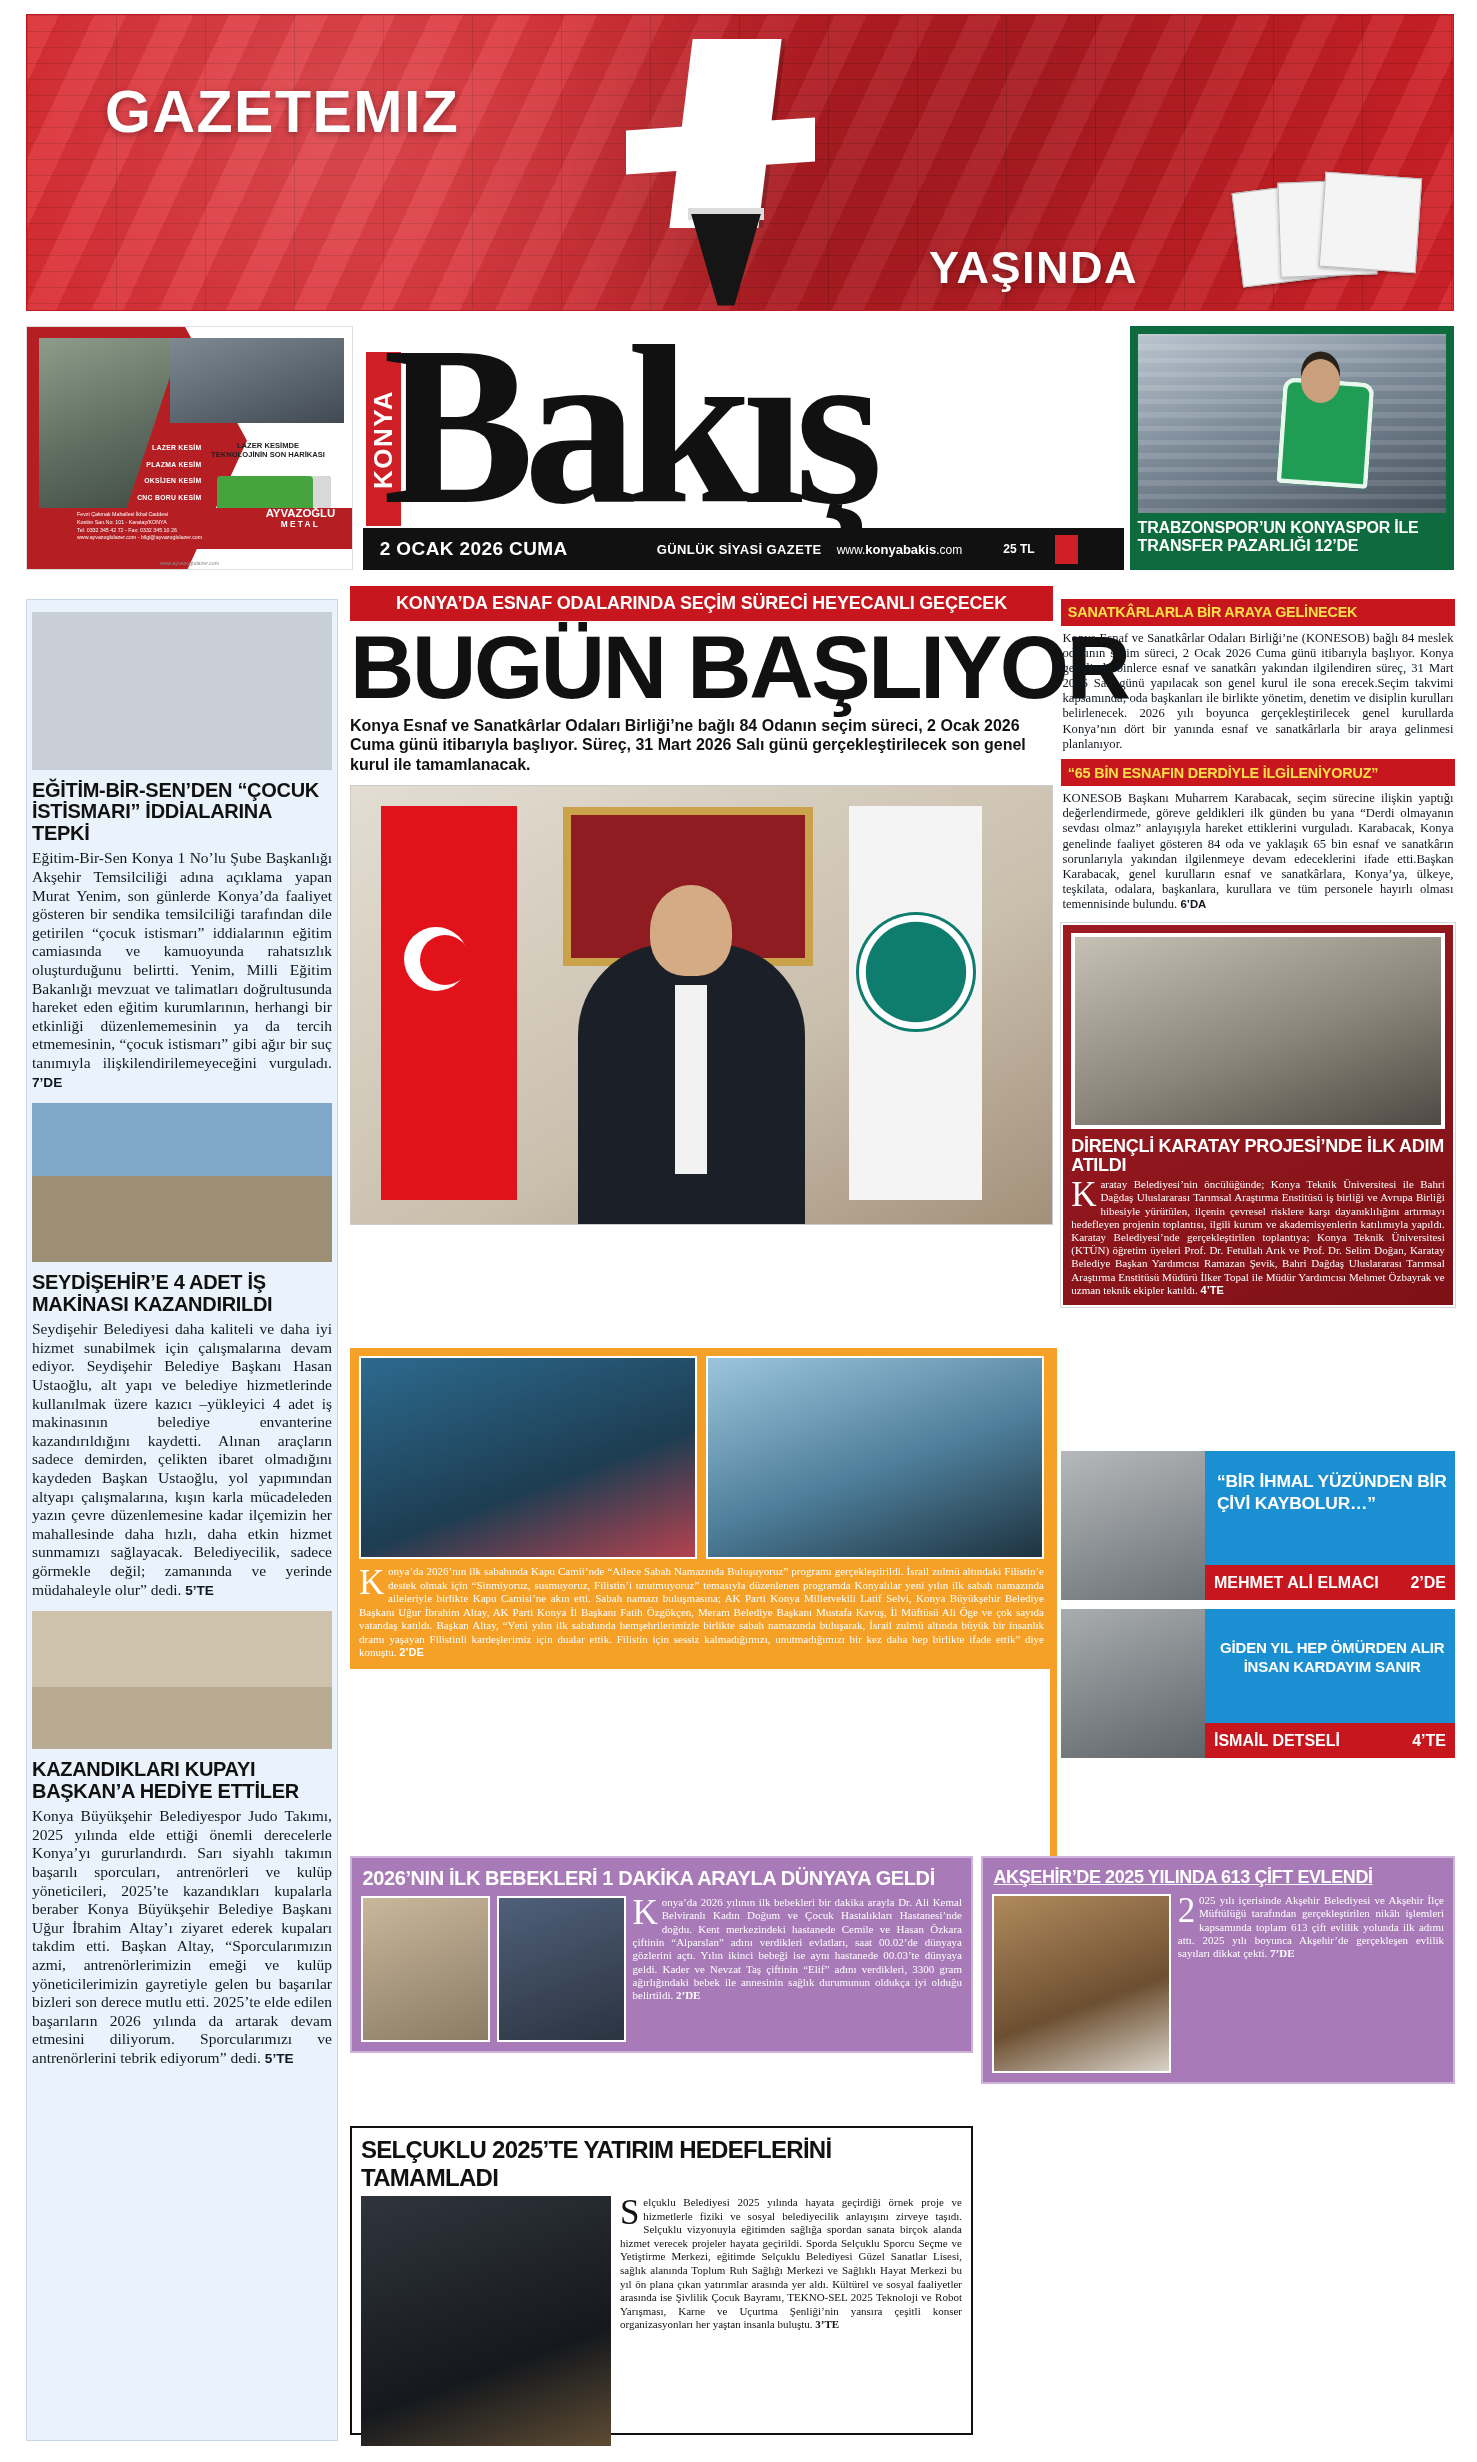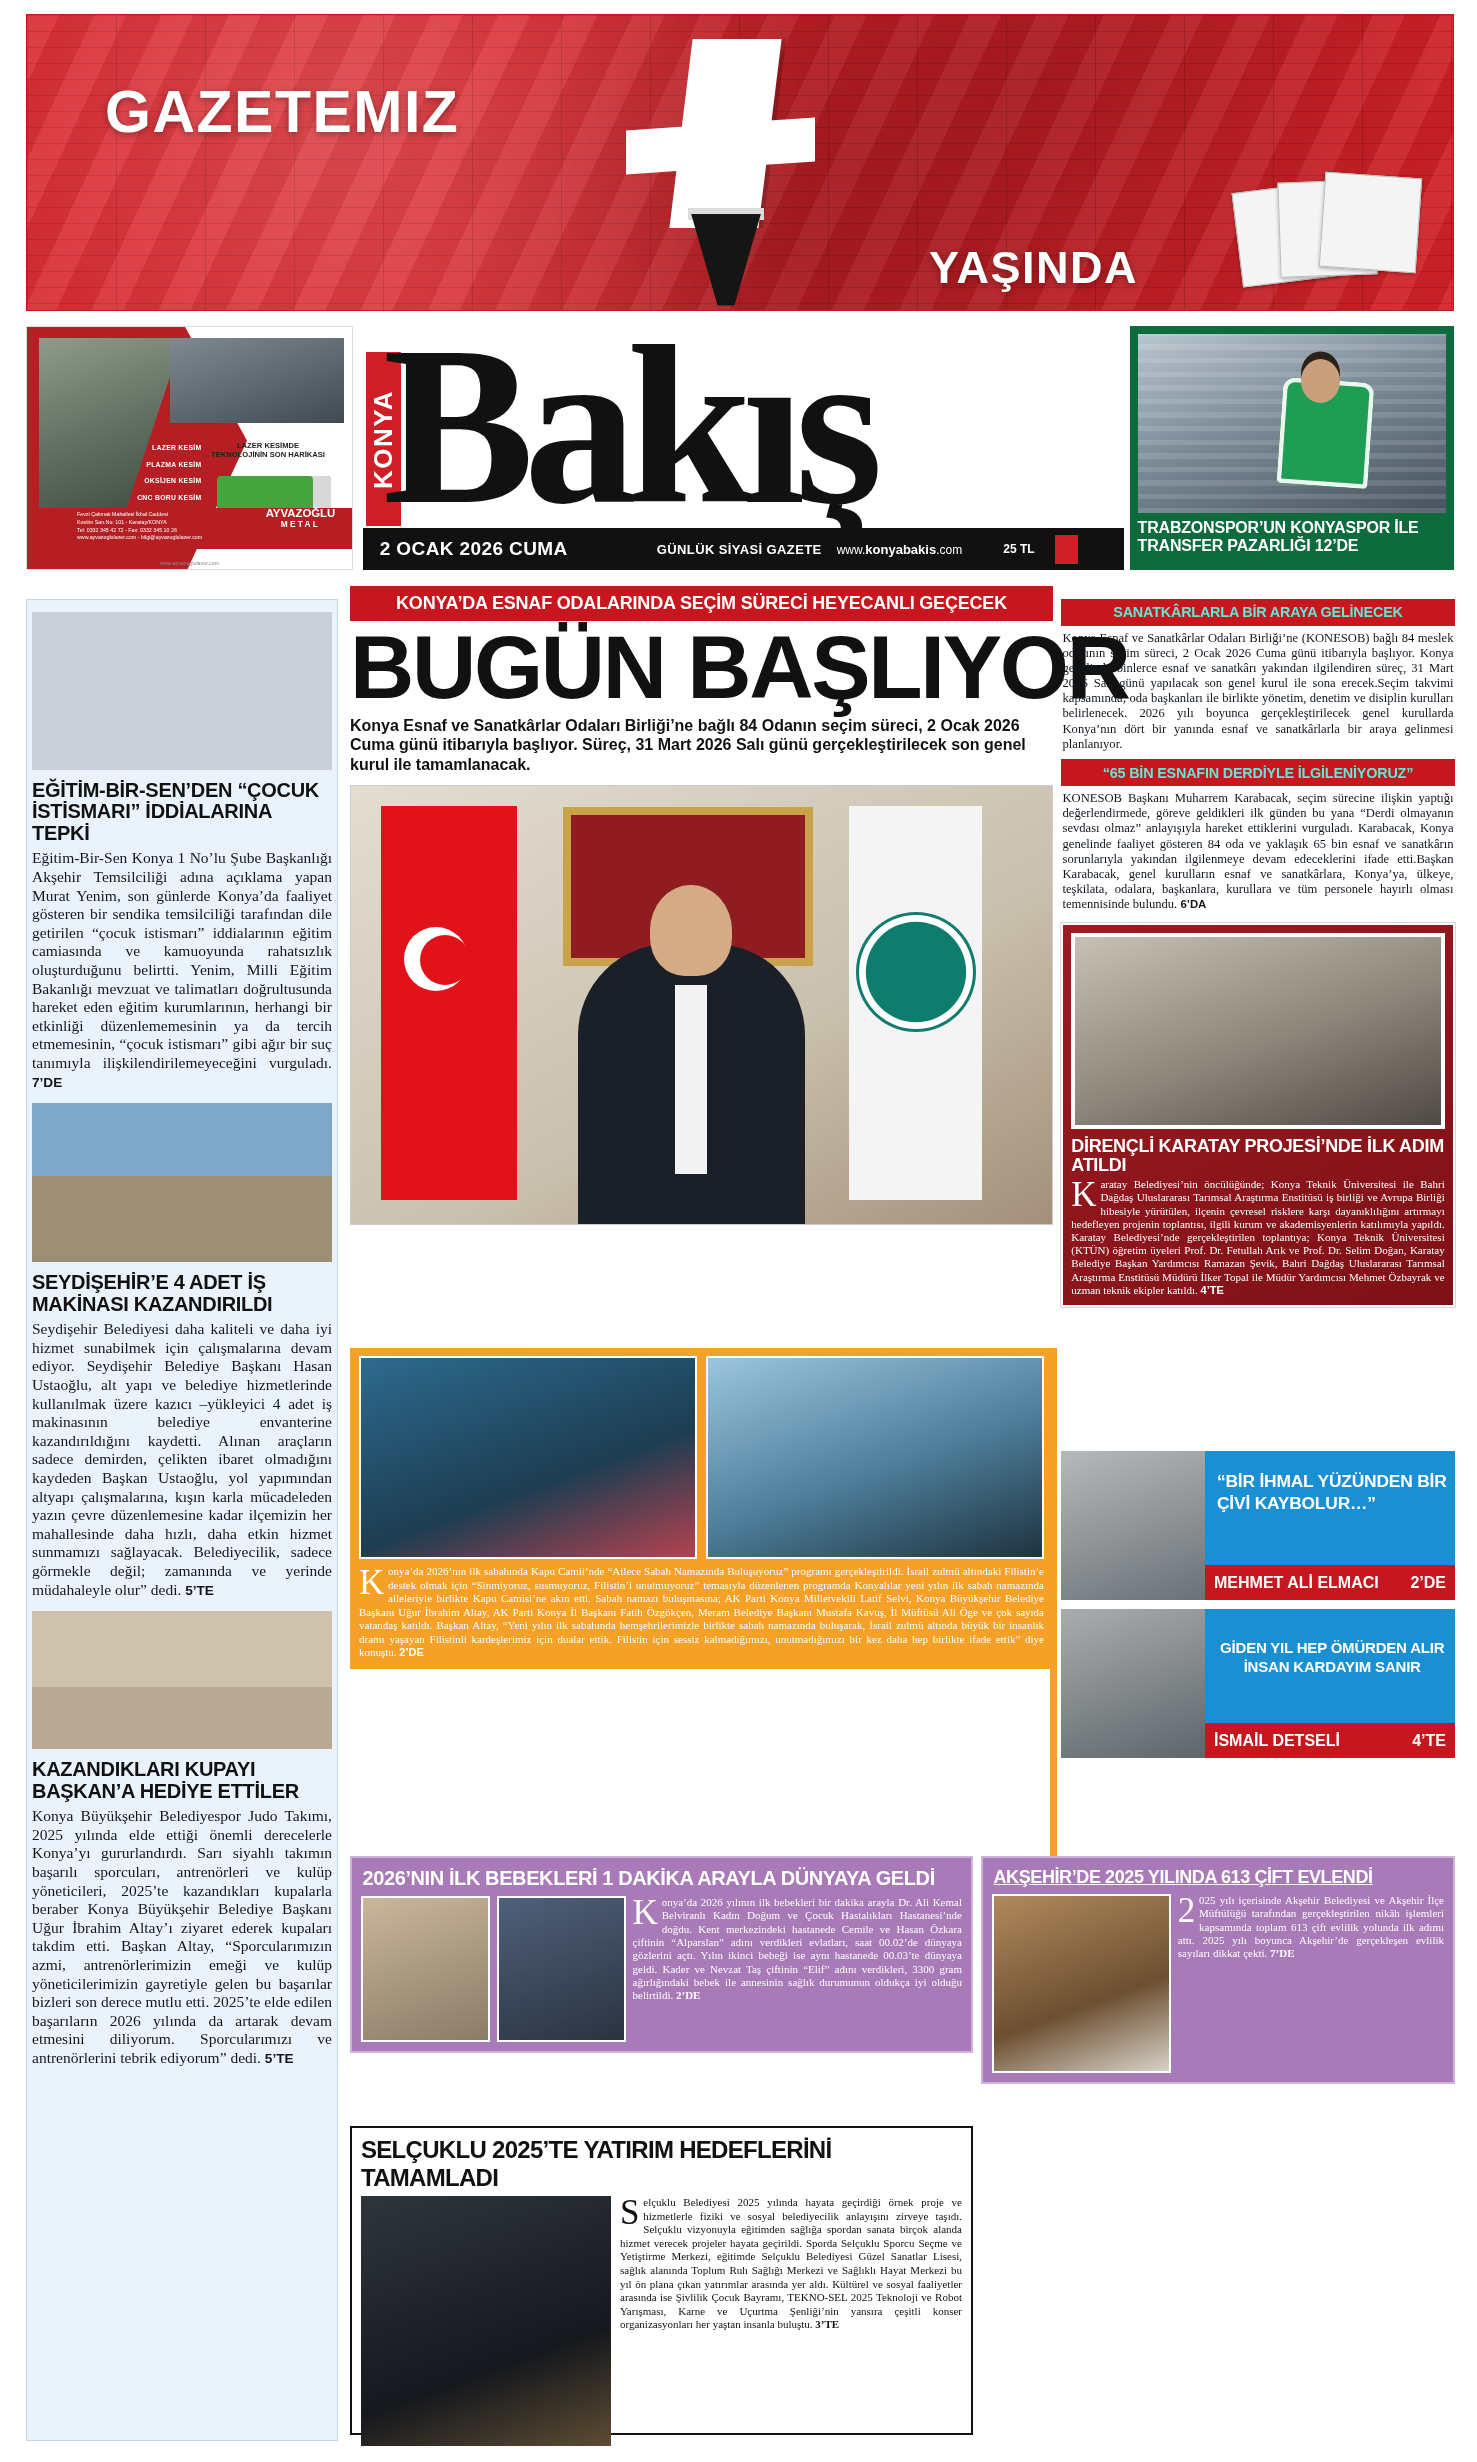--- a/index.html
+++ b/index.html
@@ -152,21 +152,21 @@
   .selcuklu{position:absolute;left:350px;top:2126px;width:623px;height:309px;border:2.3px solid #111;
     background:#fff;padding:7.6px 9px;}
   .selcuklu .t{font-size:24px;font-weight:bold;color:#111;letter-spacing:-0.7px;padding-bottom:4.5px;}
   .selcuklu .row{display:flex;gap:9px;}
   .selcuklu .row > .p{width:250px;height:250px;}
   .selcuklu .row > .x{flex:1;font-family:"Liberation Serif",serif;font-size:11px;line-height:1.235;
     text-align:justify;color:#111;}
 
   
   .col-right{position:absolute;left:1061px;top:599px;width:394px;}
-  .rhead{background:#c7161d;color:#5eead4;font-size:14.4px;font-weight:bold;padding:5.3px 6.8px;letter-spacing:-0.2px;text-align:center;}
+  .rhead{background:#c7161d;color:#fde047;font-size:14.4px;font-weight:bold;padding:5.3px 6.8px;letter-spacing:-0.2px;}
   .rtxt{font-family:"Liberation Serif",serif;font-size:12.6px;line-height:1.2;text-align:justify;
     color:#10171f;margin:5.3px 1.5px 7.6px;}
   .rtxt b{font-family:"Liberation Sans",sans-serif;font-size:11.4px;}
   .karatay{margin-top:10.6px;background:linear-gradient(150deg,#9d1b22,#7e1116);border:2.3px solid #fff;
     outline:0.8px solid #d7d7d7;padding:8.3px;}
   .karatay .p{width:100%;height:196px;border:4.5px solid #fff;}
   .karatay .t{color:#fff;font-size:18px;font-weight:bold;margin:7.6px 0 3.8px;letter-spacing:-0.3px;line-height:1.05;}
   .karatay .x{font-family:"Liberation Serif",serif;color:#fff;font-size:11px;line-height:1.2;text-align:justify;}
   .karatay .x b{font-family:"Liberation Sans",sans-serif;}
 

